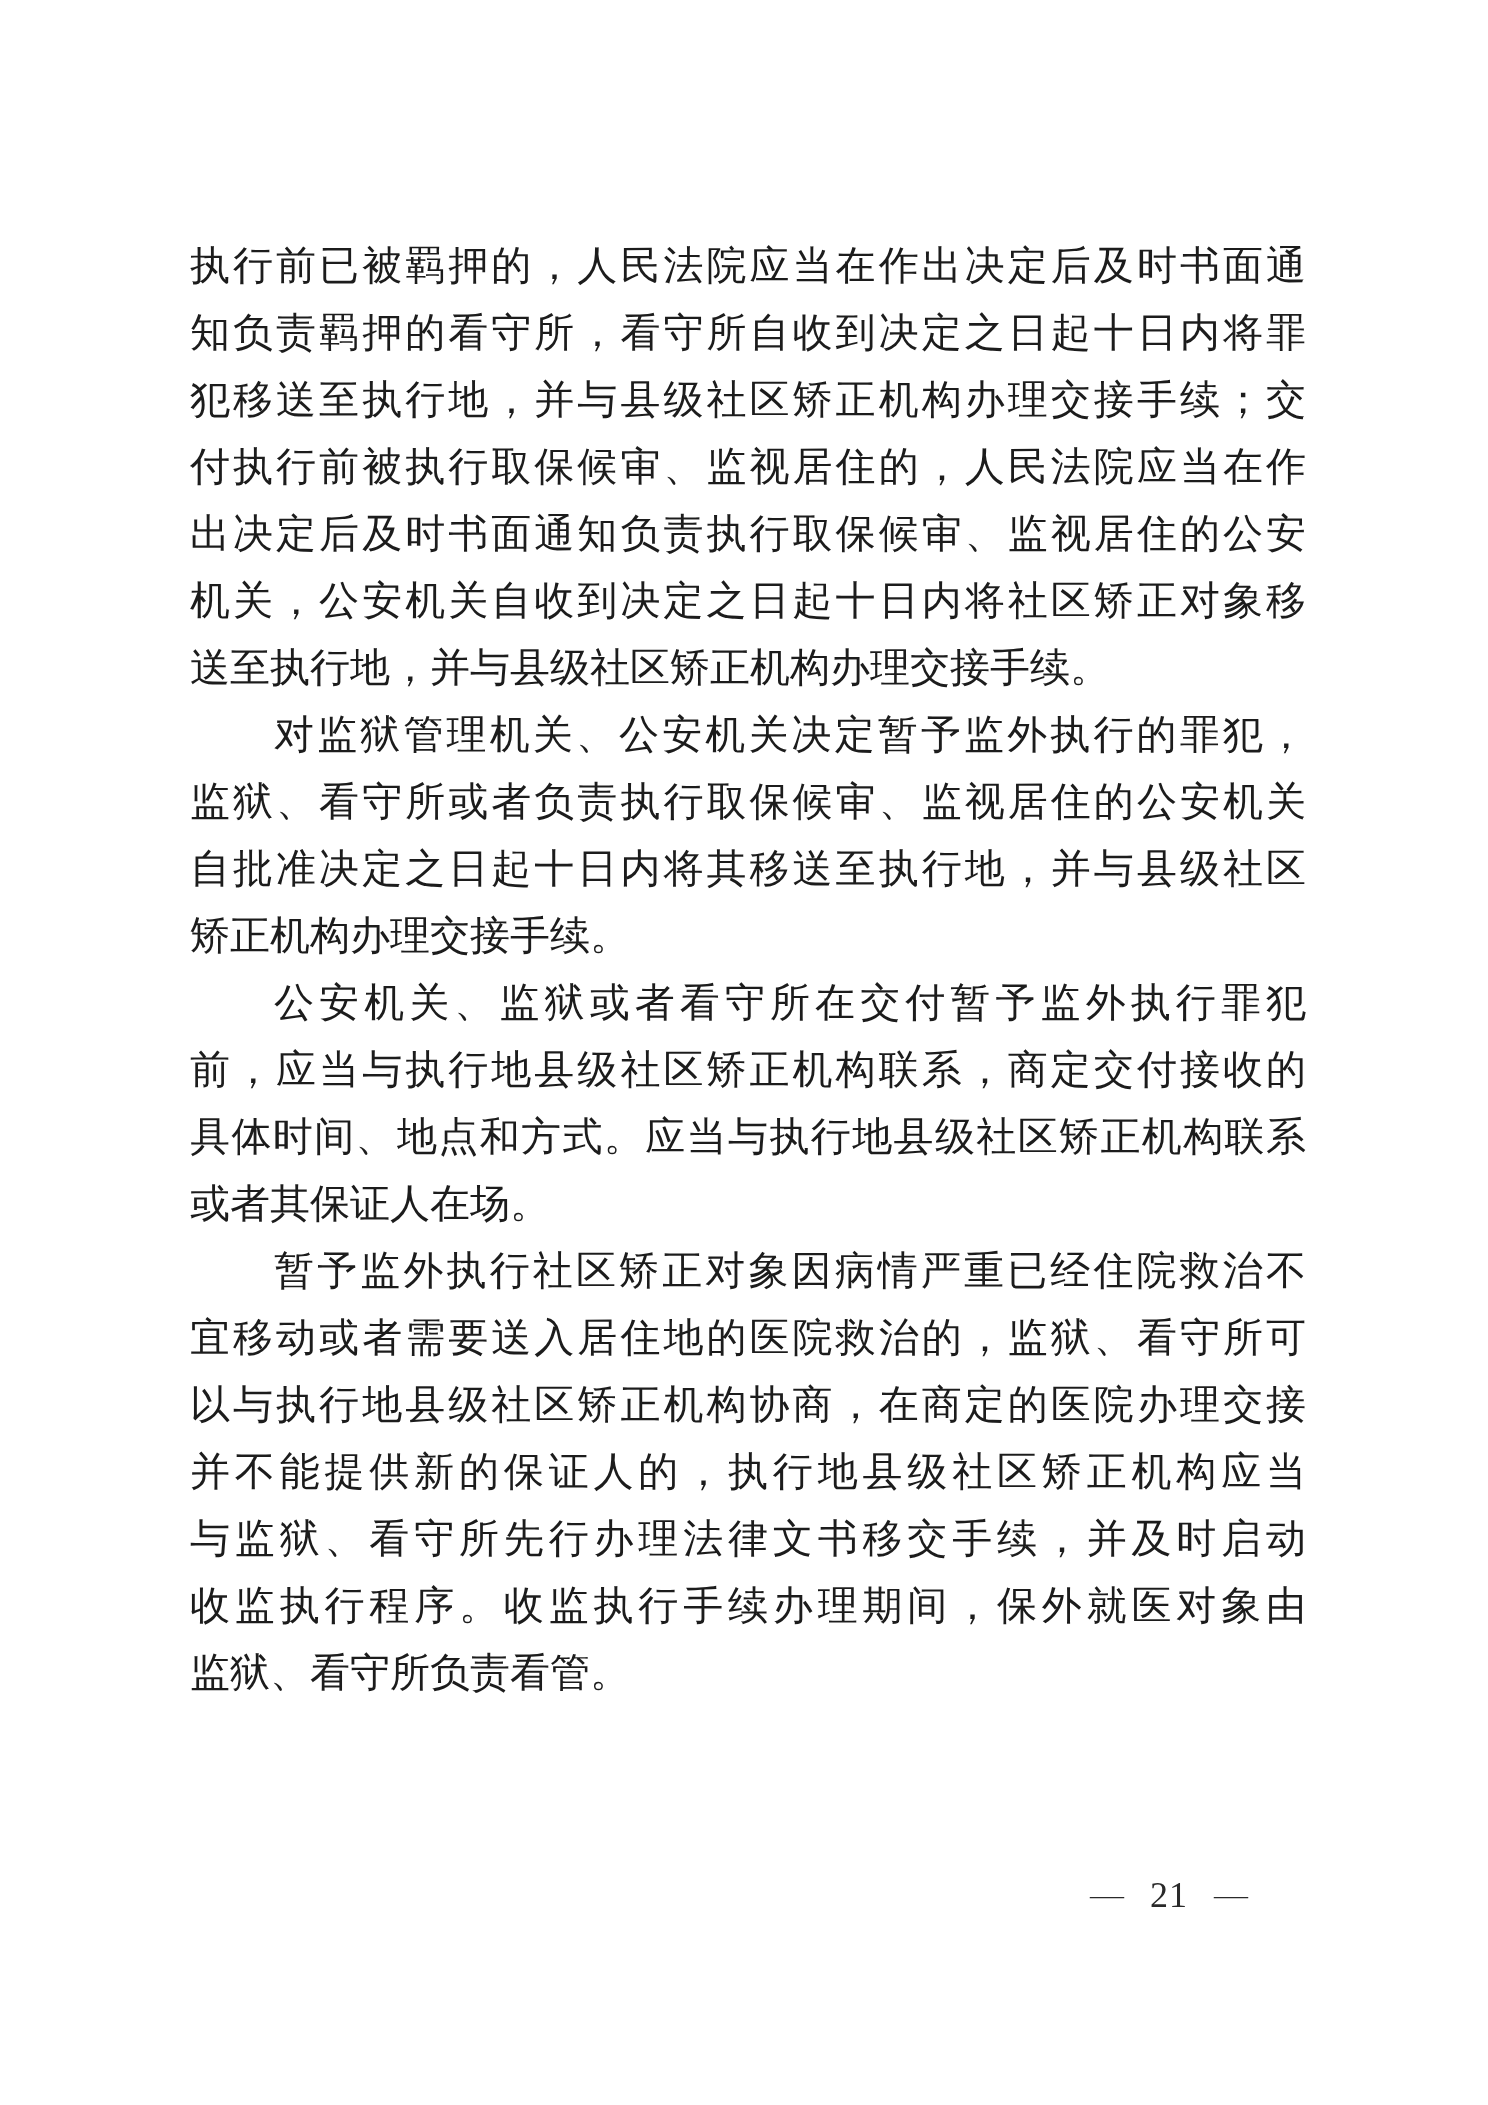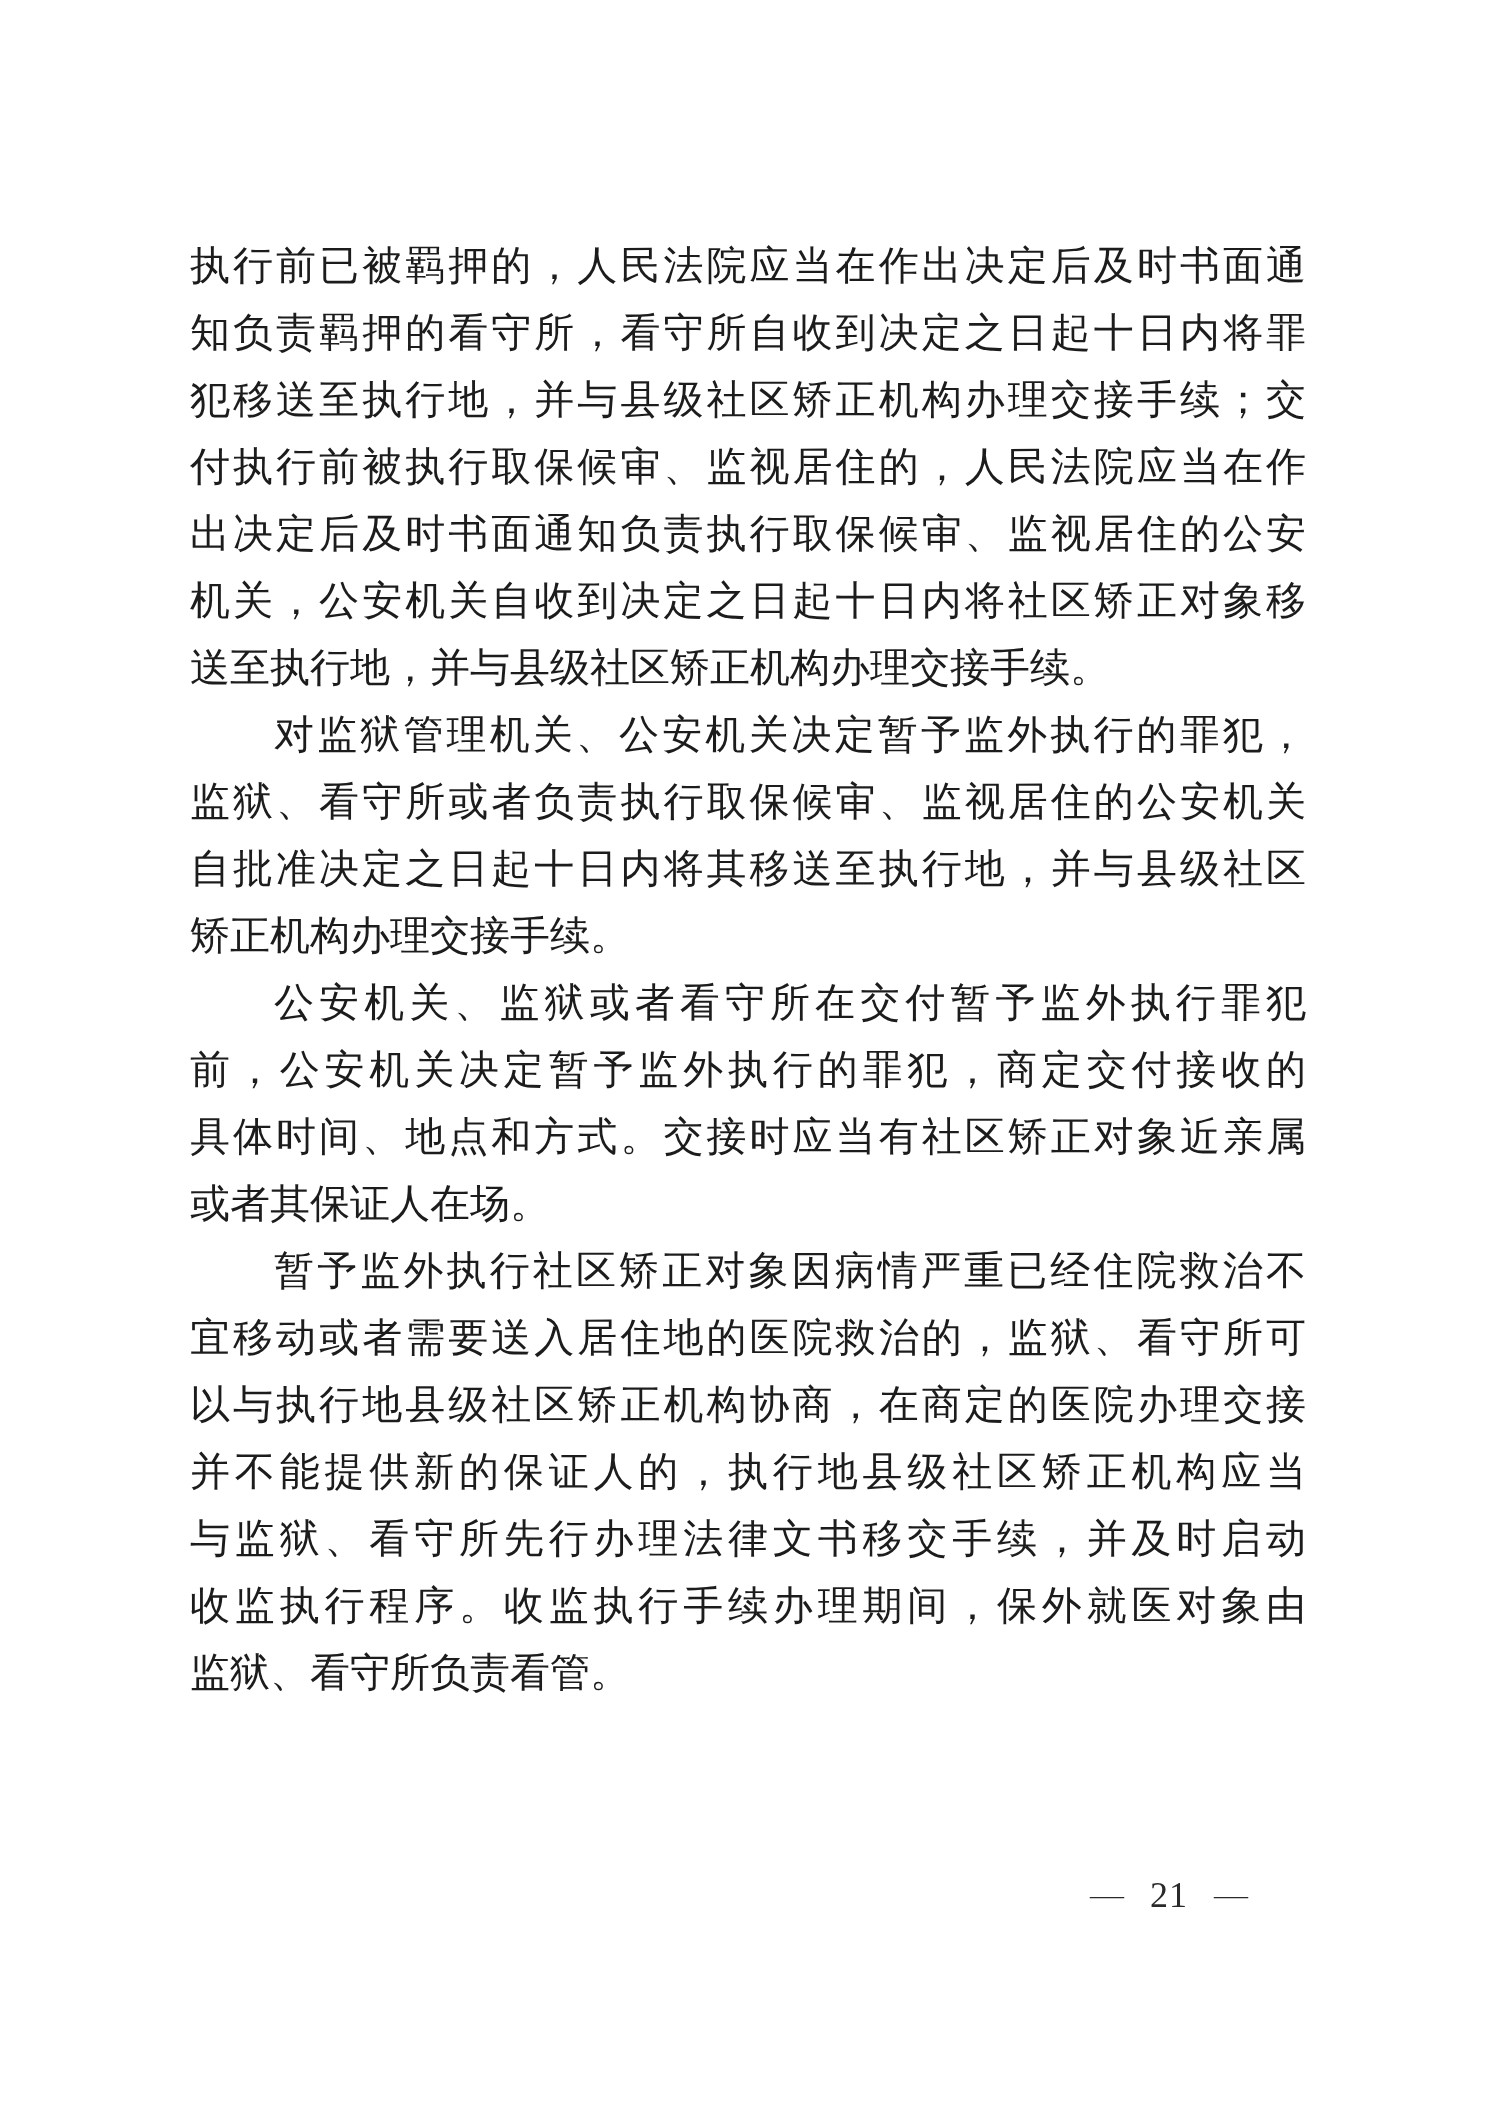--- a/index.html
+++ b/index.html
@@ -71,22 +71,22 @@
     <div class="line j">犯移送至执行地，并与县级社区矫正机构办理交接手续；交</div>
     <div class="line j">付执行前被执行取保候审、监视居住的，人民法院应当在作</div>
     <div class="line j">出决定后及时书面通知负责执行取保候审、监视居住的公安</div>
     <div class="line j">机关，公安机关自收到决定之日起十日内将社区矫正对象移</div>
     <div class="line e">送至执行地，并与县级社区矫正机构办理交接手续。</div>
     <div class="line j ind">对监狱管理机关、公安机关决定暂予监外执行的罪犯，</div>
     <div class="line j">监狱、看守所或者负责执行取保候审、监视居住的公安机关</div>
     <div class="line j">自批准决定之日起十日内将其移送至执行地，并与县级社区</div>
     <div class="line e">矫正机构办理交接手续。</div>
     <div class="line j ind">公安机关、监狱或者看守所在交付暂予监外执行罪犯</div>
-    <div class="line j">前，公安机关决定暂予监外执行的罪犯，商定交付接收的</div>
-    <div class="line j">具体时间、地点和方式。交接时应当有社区矫正对象近亲属</div>
+    <div class="line j">前，应当与执行地县级社区矫正机构联系，商定交付接收的</div>
+    <div class="line j">具体时间、地点和方式。应当与执行地县级社区矫正机构联系</div>
     <div class="line e">或者其保证人在场。</div>
     <div class="line j ind">暂予监外执行社区矫正对象因病情严重已经住院救治不</div>
     <div class="line j">宜移动或者需要送入居住地的医院救治的，监狱、看守所可</div>
     <div class="line j">以与执行地县级社区矫正机构协商，在商定的医院办理交接</div>
     <div class="line j">并不能提供新的保证人的，执行地县级社区矫正机构应当</div>
     <div class="line j">与监狱、看守所先行办理法律文书移交手续，并及时启动</div>
     <div class="line j">收监执行程序。收监执行手续办理期间，保外就医对象由</div>
     <div class="line e">监狱、看守所负责看管。</div>
   </div>
 

